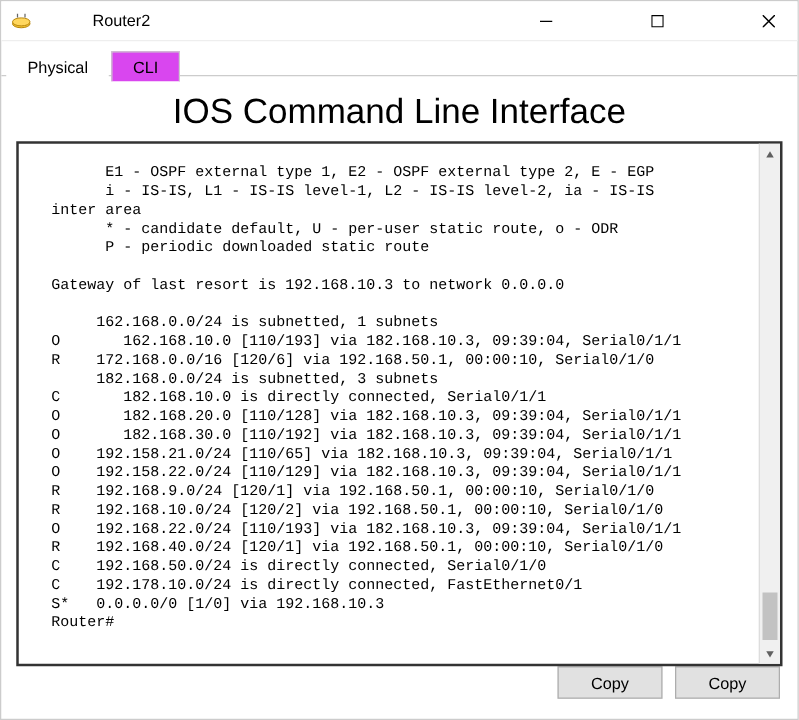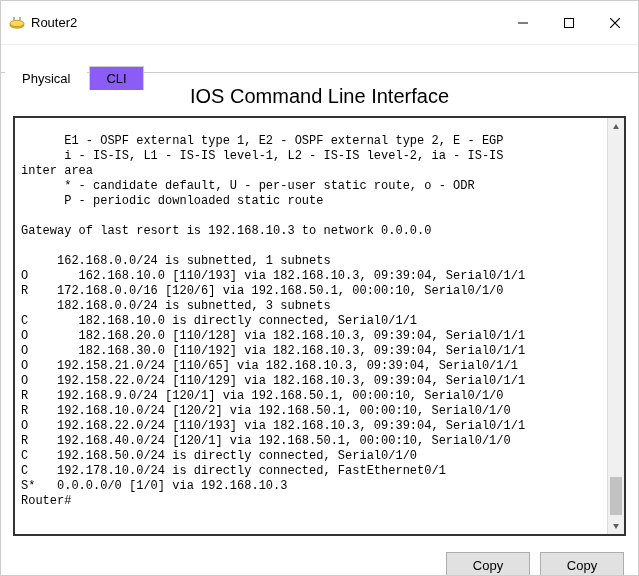--- a/index.html
+++ b/index.html
@@ -9,24 +9,25 @@
     font-size: 13px;
     background: #fff;
     width: 639px;
     height: 576px;
     overflow: hidden;
     border: 1px solid #ccc;
   }
   .titlebar {
     display: flex;
     align-items: center;
-    height: 44px;
+    height: 32px;
     padding: 0 0 0 8px;
     background: #fff;
     border-bottom: 1px solid #eee;
+    gap: 43px;
   }
   .titlebar .icon {
     width: 16px; height: 16px;
     margin-right: 6px;
     display: inline-flex; align-items: center; justify-content: center;
   }
   .titlebar .title {
     flex: 1;
     font-size: 13px;
   }
@@ -47,42 +48,43 @@
     padding-left: 4px;
     border-bottom: 1px solid #ccc;
   }
   .tab {
     padding: 4px 16px;
     font-size: 13px;
     border: 1px solid transparent;
     border-bottom: none;
     margin-right: 2px;
     position: relative;
-    top: 18px;
+    top: 5px;
     background: #fff;
   }
   .tab.active {
     border-color: #ccc;
-    background: #8b5cf6;
+    background: #d946ef;
   }
 
   .panel {
     padding: 8px 12px 12px 12px;
   }
   .panel-title {
     text-align: center;
-    font-size: 20px;
+    font-size: 28px;
     font-weight: normal;
     margin: 4px 0 8px 0;
   }
   .cli-frame {
     border: 2px solid #333;
     height: 420px;
     position: relative;
     display: flex;
+    padding-left: 20px;
   }
   .cli {
     flex: 1;
     padding: 4px 6px;
     font-family: "Courier New", Courier, monospace;
     font-size: 12px;
     line-height: 15px;
     white-space: pre;
     overflow: hidden;
     color: #000;
@@ -104,21 +106,21 @@
   .scrollbar .thumb {
     position: absolute; left: 2px; right: 2px;
     bottom: 2px; height: 38px;
     background: #c2c2c2;
     border-radius: 0;
   }
   .btnrow {
     display: flex;
     justify-content: flex-end;
     gap: 10px;
-    margin-top: 16px;
+    margin-top: 0;
     padding-right: 2px;
   }
   .btn {
     min-width: 84px;
     height: 26px;
     font-size: 13px;
     background: #e1e1e1;
     border: 1px solid #adadad;
   }
 </style>

